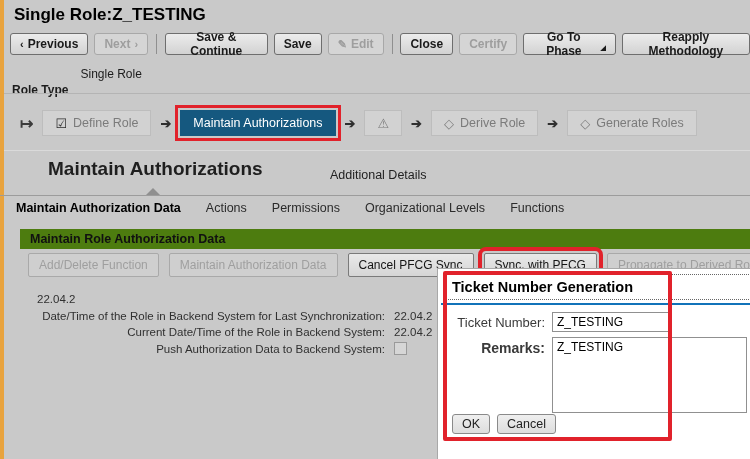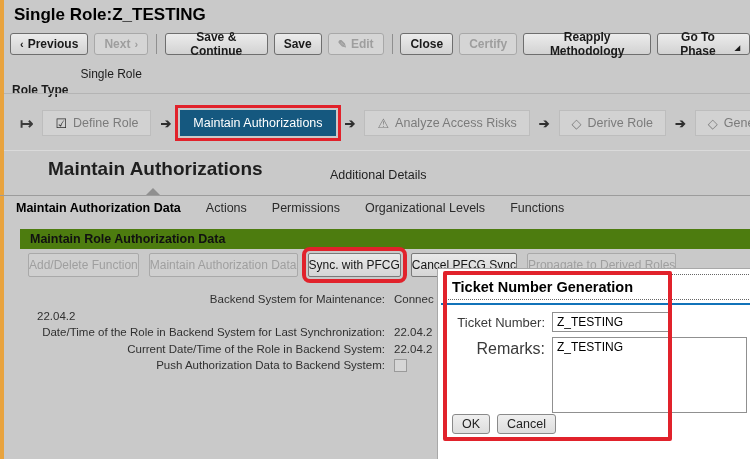--- a/index.html
+++ b/index.html
@@ -42,39 +42,39 @@
   .tab-pointer{position:absolute;left:146px;top:188px;width:0;height:0;
                border-left:7px solid transparent;border-right:7px solid transparent;border-bottom:7px solid #8f8f8f;}
   .tabrow{position:absolute;left:0;right:0;top:195px;height:24px;border-top:1px solid #9c9c9c;
           display:flex;align-items:center;gap:25px;padding-left:16px;font-size:12.5px;color:#2b2b2b;}
   .tabrow .tab{cursor:pointer;}
   .tabrow .tab.active{font-weight:bold;color:#000;}
 
   .panel-header{position:absolute;left:20px;right:0;top:229px;height:20px;background:#4d7c0f;
                 font-size:12.5px;font-weight:bold;color:#111;line-height:20px;padding-left:10px;}
   .panel-buttons{position:absolute;left:28px;top:253px;display:flex;gap:10px;align-items:center;}
-  .pb{height:24px;padding:0 0;font-size:12px;color:#151515;background:linear-gradient(#e9e9e9,#d5d5d5);
+  .pb{height:24px;padding:0 10px;font-size:12px;color:#151515;background:linear-gradient(#e9e9e9,#d5d5d5);
       border:1px solid #7a7a7a;border-radius:2px;cursor:pointer;white-space:nowrap;}
   .pb.disabled{color:#9f9f9f;border-color:#a9a9a9;background:#cfcfcf;}
   .pb.annotated{outline:4px solid var(--red);outline-offset:2px;}
 
   .fields{position:absolute;left:28px;top:291px;width:420px;font-size:11.5px;color:#303030;}
   .frow{display:flex;height:16.5px;align-items:center;}
   .flabel{width:357px;text-align:right;}
   .fvalue{margin-left:9px;white-space:nowrap;}
   .fcheckbox{width:13px;height:13px;margin-left:9px;background:#d6d6d6;border:1px solid #9a9a9a;}
 
   .dialog{position:absolute;left:437px;top:268px;width:346px;height:191px;background:#fff;
           border-left:1px solid #a8a8a8;border-top:1px solid #a8a8a8;z-index:20;}
   .dlg-title-box{position:absolute;left:5px;top:5px;right:0;height:26px;border:1px dotted #666;
                  display:flex;align-items:center;padding-left:8px;}
   .dlg-title-box span{font-size:14.5px;font-weight:bold;color:#000;}
   .dlg-blue-line{position:absolute;left:3px;right:0;top:34px;border-top:2px solid var(--dlgblue);}
   .dlg-label-tn{position:absolute;left:0;top:46px;width:107px;text-align:right;font-size:13px;color:#3a3a3a;}
-  .dlg-label-rm{position:absolute;left:0;top:71px;width:107px;text-align:right;font-size:16px;color:#3a3a3a;}
+  .dlg-label-rm{position:absolute;left:0;top:71px;width:107px;text-align:right;font-size:14px;color:#3a3a3a;font-weight:bold;}
   .dlg-input{position:absolute;left:114px;top:43px;width:118px;height:20px;border:1px solid #909090;
              font-size:12px;padding:0 4px;color:#000;background:#fff;}
   .dlg-textarea{position:absolute;left:114px;top:68px;width:195px;height:76px;border:1px solid #909090;
                 font-size:12px;padding:2px 4px;color:#000;background:#fff;resize:none;overflow:hidden;}
   .dlg-buttons{position:absolute;left:14px;top:145px;display:flex;gap:7px;}
   .dlg-btn{height:20px;padding:0 9px;font-size:12.5px;color:#222;background:linear-gradient(#efefef,#ddd);
            border:1px solid #8a8a8a;border-radius:3px;cursor:pointer;}
 
   .annotation-dialog{position:absolute;left:443px;top:271px;width:229px;height:170px;
                      border:4px solid var(--red);border-radius:2px;z-index:40;pointer-events:none;}
@@ -99,25 +99,25 @@
     <div class="tb-divider"></div>
     <button class="tb">Save &amp; Continue</button>
     <button class="tb">Save</button>
     <button class="tb disabled">
       <span class="ic">✎</span>
       <span>Edit</span>
     </button>
     <div class="tb-divider"></div>
     <button class="tb">Close</button>
     <button class="tb disabled">Certify</button>
-    <button class="tb">Reapply Methodology</button>
     <button class="tb">
       <span>Go To Phase</span>
       <span class="corner">◢</span>
     </button>
+    <button class="tb">Reapply Methodology</button>
   </div>
 
   <div class="roletype">
     <span class="lbl">Role Type</span>
     <span>Single Role</span>
   </div>
 
   <div class="hline1"></div>
 
   <div class="roadmap">
@@ -126,21 +126,20 @@
       <span class="rm-ic">☑</span>
       <span>Define Role</span>
     </div>
     <span class="rm-arrow">➔</span>
     <div class="rm-step active">
       <span>Maintain Authorizations</span>
     </div>
     <span class="rm-arrow">➔</span>
     <div class="rm-step">
       <span class="rm-ic">⚠</span>
-      <span>Analyze Access Risks</span>
     </div>
     <span class="rm-arrow">➔</span>
     <div class="rm-step">
       <span class="rm-ic">◇</span>
       <span>Derive Role</span>
     </div>
     <span class="rm-arrow">➔</span>
     <div class="rm-step">
       <span class="rm-ic">◇</span>
       <span>Generate Roles</span>
@@ -160,30 +159,26 @@
     <span class="tab">Permissions</span>
     <span class="tab">Organizational Levels</span>
     <span class="tab">Functions</span>
   </div>
 
   <div class="panel-header">Maintain Role Authorization Data</div>
 
   <div class="panel-buttons">
     <button class="pb disabled">Add/Delete Function</button>
     <button class="pb disabled">Maintain Authorization Data</button>
+    <button class="pb">Cancel PFCG Sync</button>
     <button class="pb annotated">Sync. with PFCG</button>
-    <button class="pb">Cancel PFCG Sync</button>
     <button class="pb disabled">Propagate to Derived Roles</button>
   </div>
 
   <div class="fields">
-    <div class="frow">
-      <span class="flabel">Backend System for Maintenance:</span>
-      <span class="fvalue">Connec</span>
-    </div>
     <div class="frow">
       <span class="fvalue">22.04.2</span>
     </div>
     <div class="frow">
       <span class="flabel">Date/Time of the Role in Backend System for Last Synchronization:</span>
       <span class="fvalue">22.04.2</span>
     </div>
     <div class="frow">
       <span class="flabel">Current Date/Time of the Role in Backend System:</span>
       <span class="fvalue">22.04.2</span>

